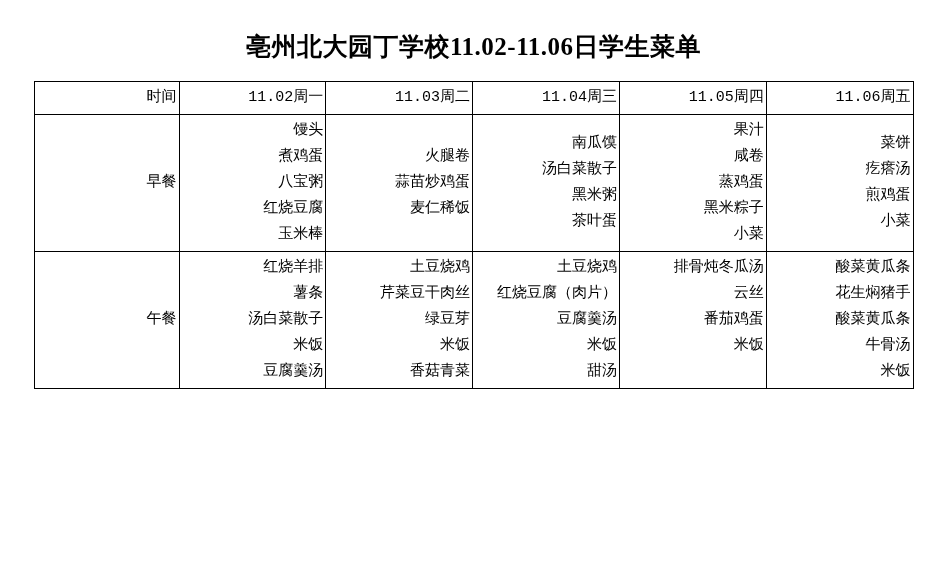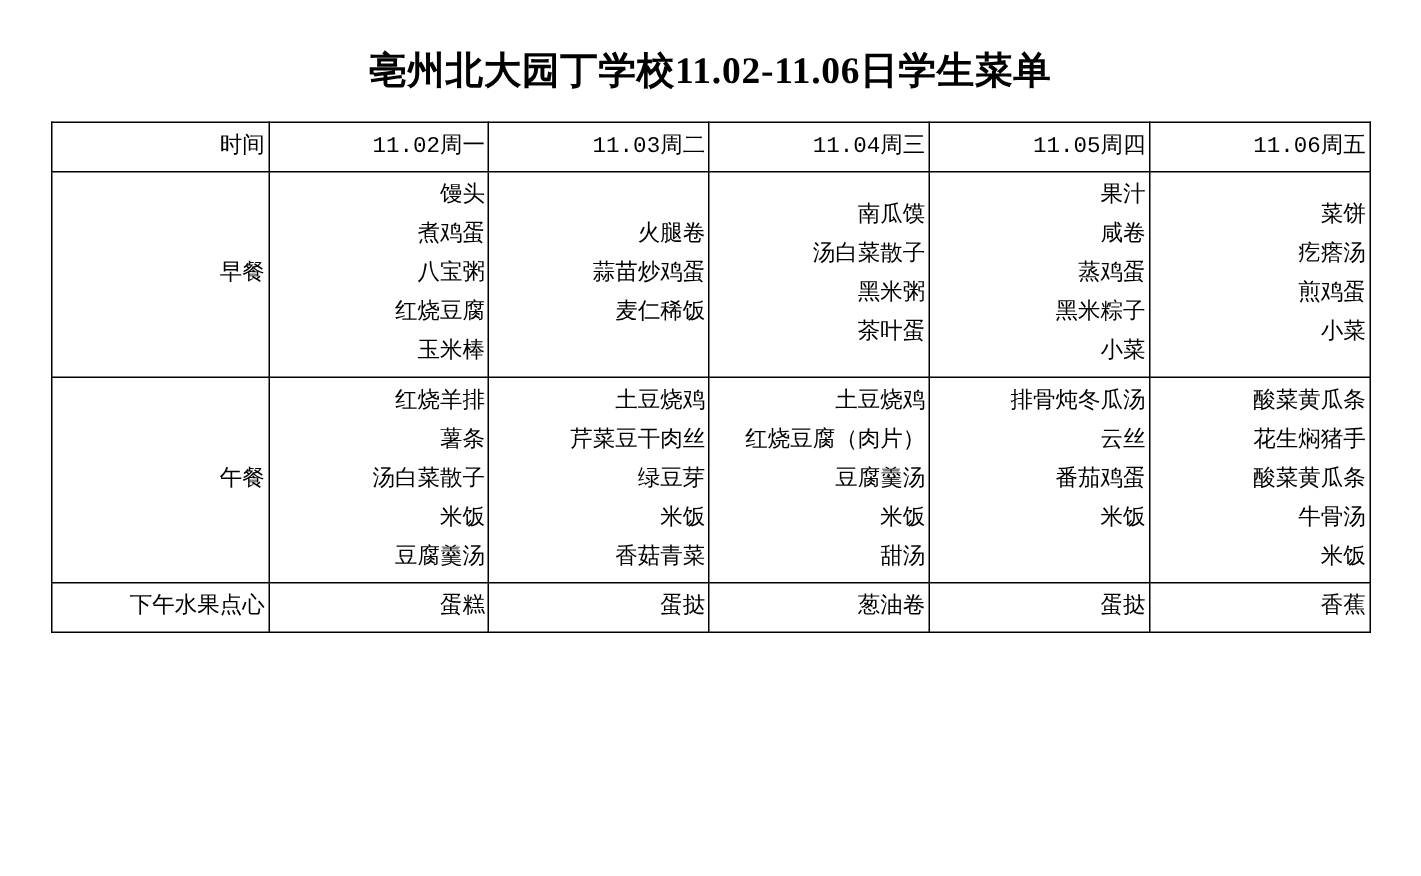--- a/index.html
+++ b/index.html
@@ -142,33 +142,15 @@
         </td>
         <td class="cell-lines">
           <div>酸菜黄瓜条</div>
           <div>花生焖猪手</div>
           <div>酸菜黄瓜条</div>
           <div>牛骨汤</div>
           <div>米饭</div>
         </td>
       </tr>
 
-      <tr>
-        <td class="rowhead">下午水果点心</td>
-        <td class="cell-lines">
-          <div>蛋糕</div>
-        </td>
-        <td class="cell-lines">
-          <div>蛋挞</div>
-        </td>
-        <td class="cell-lines">
-          <div>葱油卷</div>
-        </td>
-        <td class="cell-lines">
-          <div>蛋挞</div>
-        </td>
-        <td class="cell-lines">
-          <div>香蕉</div>
-        </td>
-      </tr>
     </tbody>
   </table>
 </div>
 
 </body></html>

